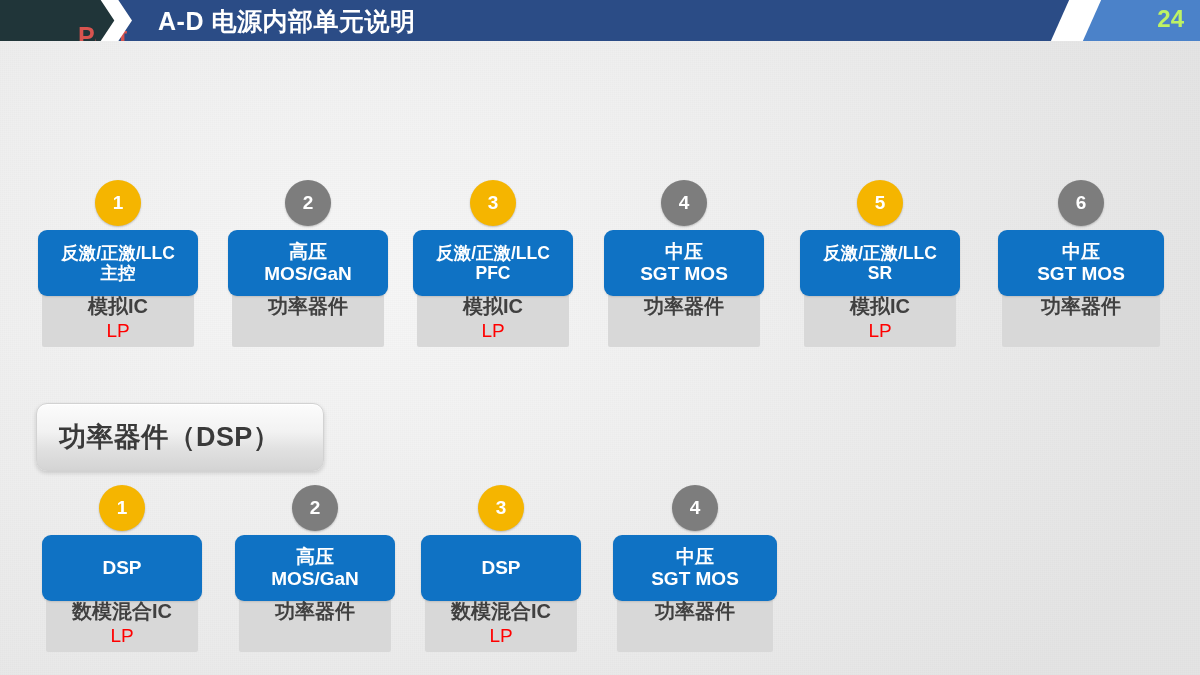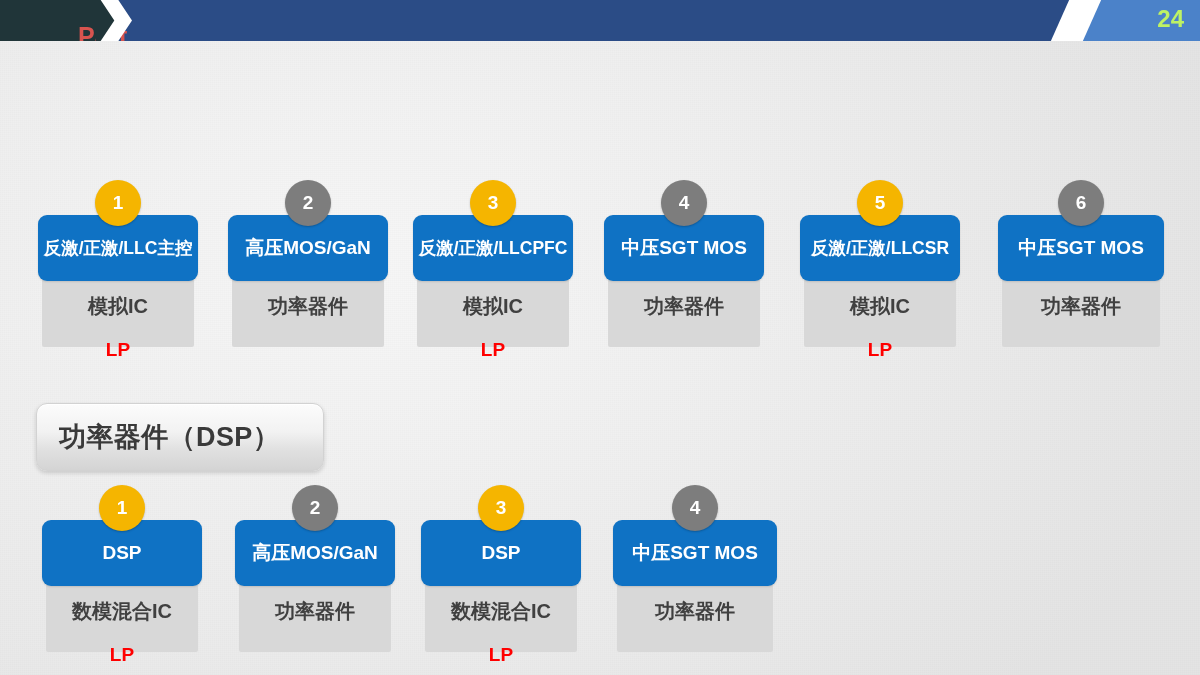--- a/index.html
+++ b/index.html
@@ -159,29 +159,29 @@
     font-weight: bold;
     color: #ffffff;
     z-index: 3;
     box-shadow: 0 1px 2px rgba(0,0,0,.22);
   }
   .badge.yellow { background: #f5b500; }
   .badge.gray   { background: #7d7d7d; }
 
   .bluebox {
     position: absolute;
-    top: 35px;
+    top: 50px;
     left: 0;
     width: 100%;
     height: 66px;
     background: #0f72c4;
     border-radius: 9px;
     z-index: 2;
     display: flex;
-    flex-direction: row;
+    flex-direction: column;
     align-items: center;
     justify-content: center;
     color: #ffffff;
     font-weight: bold;
     font-size: 19px;
     line-height: 1.16;
     box-shadow: 0 1px 2px rgba(0,0,0,.12);
   }
   .bluebox .l1, .bluebox .l2 { white-space: nowrap; }
   .bluebox.narrow { font-size: 17.5px; }
@@ -201,36 +201,37 @@
     padding-top: 21px;
   }
   .graycard .kind {
     font-size: 20px;
     font-weight: bold;
     color: #404040;
     white-space: nowrap;
   }
   .graycard .lp {
     font-size: 19px;
-    font-weight: bold;
+    font-weight: normal;
     color: #ff0000;
-    margin-top: 19px;
+    margin-top: 0;
   }
 </style>
 </head>
 <body>
 
 <div class="slide">
   <div class="noise"></div>
 
   <div class="header">
     <div class="hdr-part"></div>
     <div class="hdr-part-label">Part</div>
     <div class="chev-dark-1"></div>
     <div class="chev-white-1"></div>
+    <div class="hdr-title">A-D 电源内部单元说明</div>
     <div class="hdr-right"></div>
     <div class="chev-white-2"></div>
     <div class="hdr-pageno">24</div>
   </div>
 
 
 
   <div class="col" style="left:38px; top:180px; width:160px;">
     <div class="badge yellow">1</div>
     <div class="bluebox narrow">

